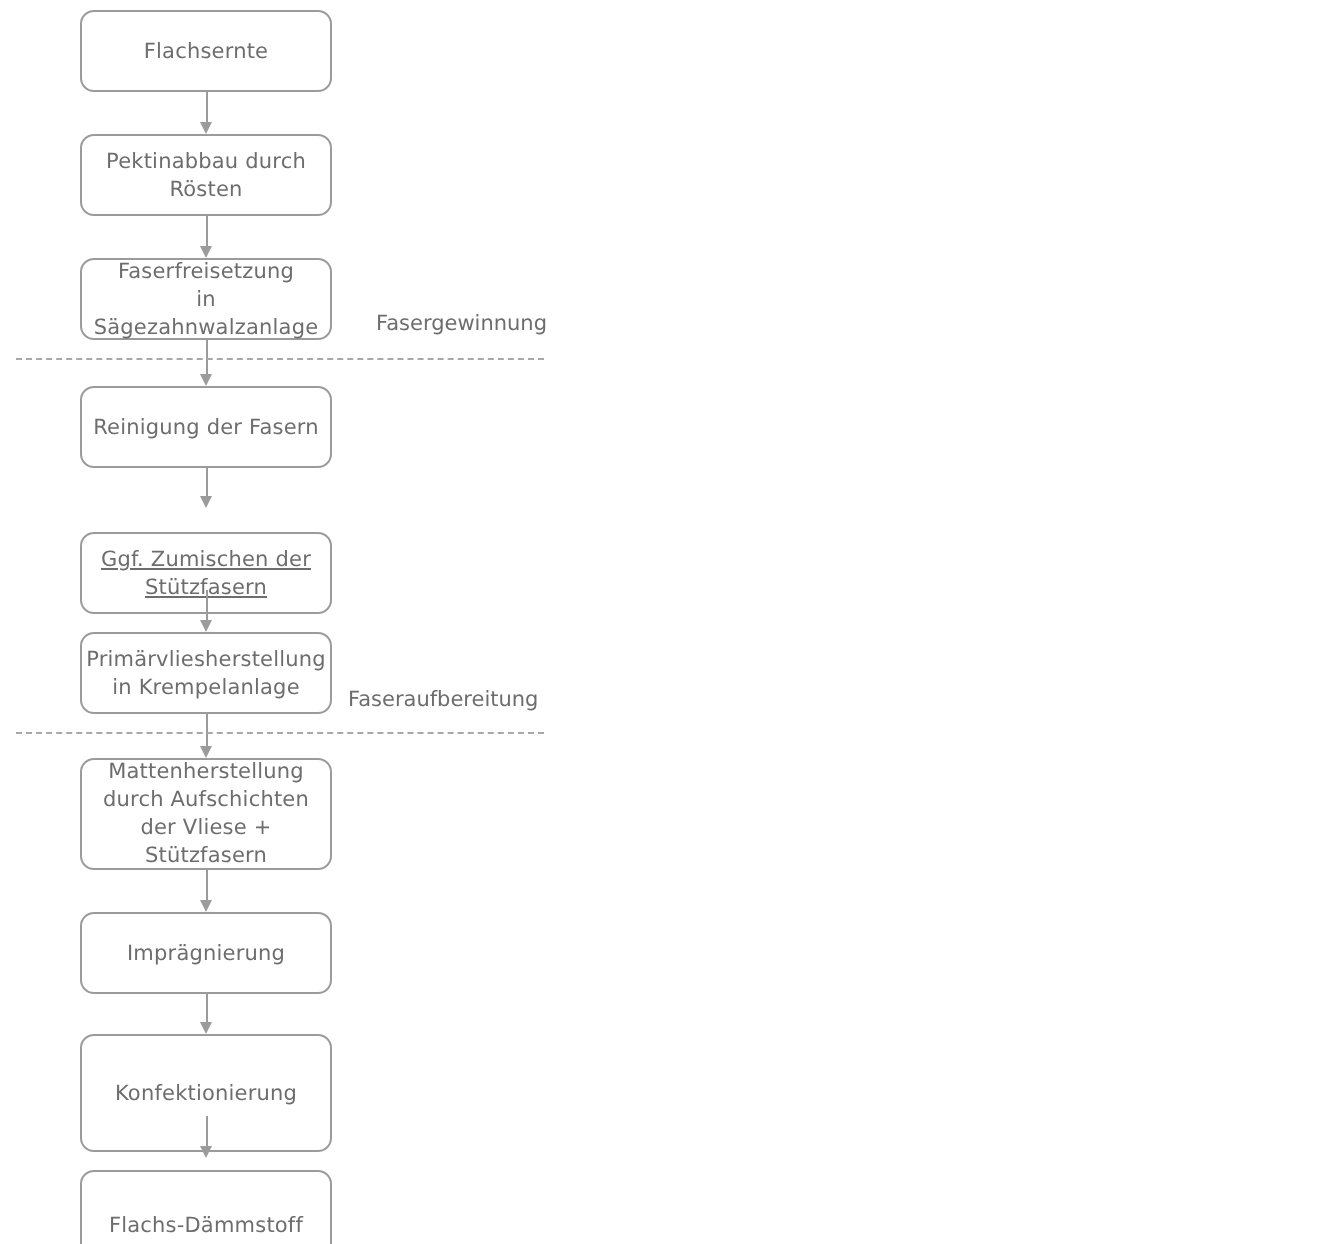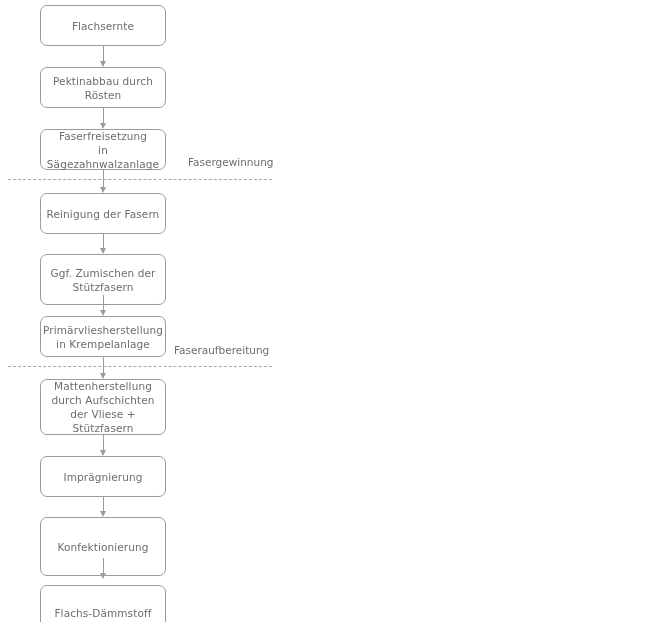--- a/index.html
+++ b/index.html
@@ -101,21 +101,21 @@
 
   <div class="node" style="top:129px;height:41px;">
     <span class="node-label">Faserfreisetzung
 in Sägezahnwalzanlage</span>
   </div>
 
   <div class="node" style="top:193px;height:41px;">
     <span class="node-label">Reinigung der Fasern</span>
   </div>
 
-  <div class="node" style="top:254px;height:51px;">
+  <div class="node" style="top:266px;height:41px;text-decoration:underline;">
     <span class="node-label">Ggf. Zumischen der
 Stützfasern</span>
   </div>
 
   <div class="node" style="top:316px;height:41px;justify-content:center;">
     <span class="node-label">Primärvliesherstellung
 in Krempelanlage</span>
   </div>
 
   <div class="node" style="top:379px;height:56px;">

